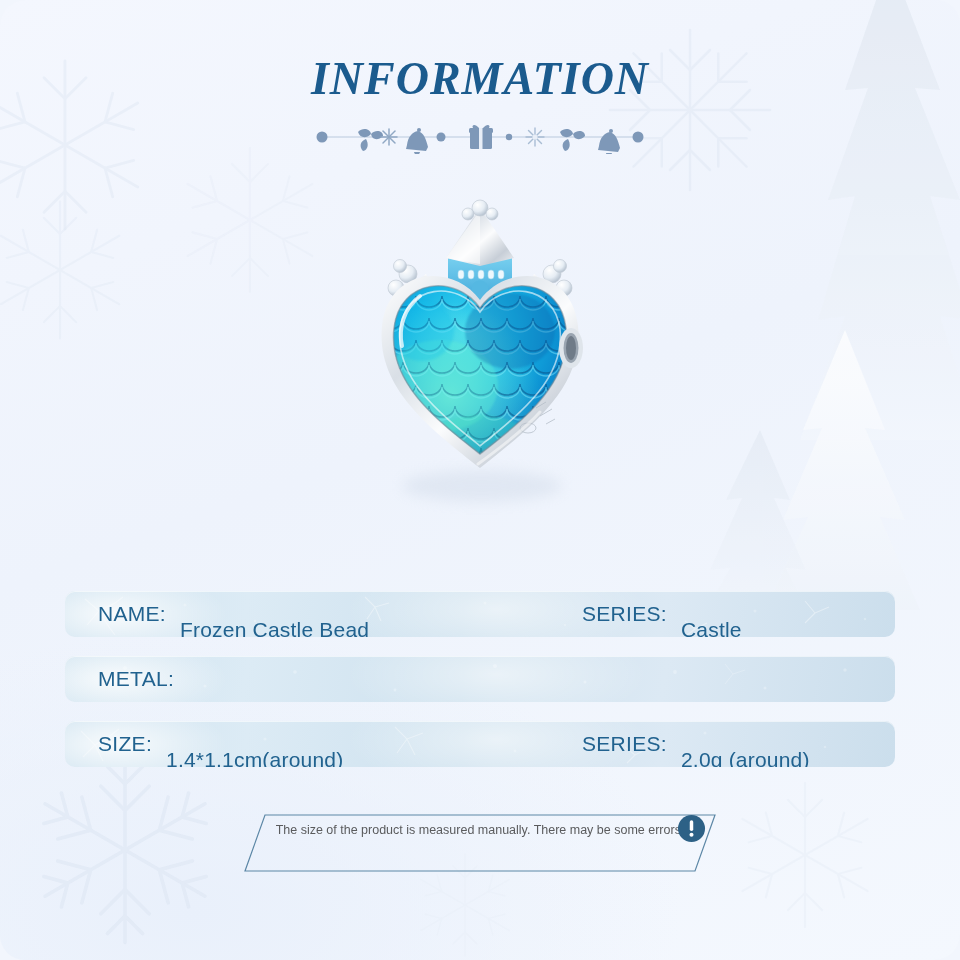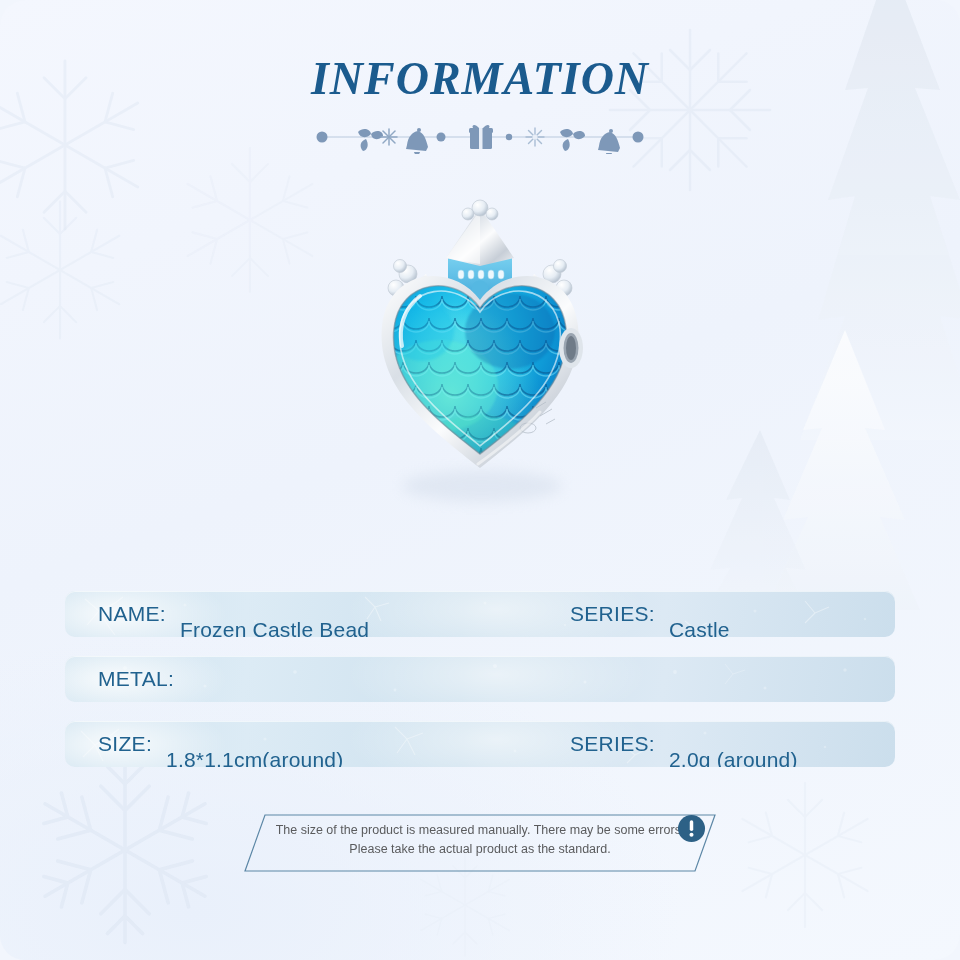--- a/index.html
+++ b/index.html
@@ -161,21 +161,21 @@
   }
   .spec-cell {
     position: absolute;
     top: 0;
     height: 46px;
     display: flex;
     align-items: center;
     white-space: nowrap;
   }
   .spec-cell.left  { left: 33px; }
-  .spec-cell.right { left: 505px; }
+  .spec-cell.right { left: 517px; }
   .spec-label {
     font-size: 21px;
     color: #21628f;
     letter-spacing: .3px;
   }
   .spec-value {
     font-size: 21px;
     color: #21628f;
     margin-left: 14px;
     letter-spacing: .2px;
@@ -777,36 +777,35 @@
         </g>
         <g fill="#ffffff" opacity=".5">
           <circle cx="200" cy="18" r="1.6"></circle>
             <circle cx="450" cy="30" r="1.4"></circle>
           <circle cx="640" cy="12" r="1.5"></circle>
             <circle cx="760" cy="26" r="1.3"></circle>
         </g>
       </svg>
       <div class="spec-cell left">
         <span class="spec-label">SIZE:</span>
-        <span class="spec-value">1.8*1.1cm(around)</span>
+        <span class="spec-value">1.4*1.1cm(around)</span>
       </div>
       <div class="spec-cell right">
         <span class="spec-label">SERIES:</span>
         <span class="spec-value">2.0g (around)</span>
       </div>
     </div>
   </div>
 
   <div class="disclaimer">
     <svg class="shape" viewBox="0 0 474 62" preserveAspectRatio="none">
       <path d="M22 3 L472 3 L452 59 L2 59 Z" fill="none" stroke="#5c87a6" stroke-width="1.2"></path>
     </svg>
     <div class="disclaimer-text">
       <div>The size of the product is measured manually. There may be some errors.</div>
-      <div>Please take the actual product as the standard.</div>
     </div>
     <svg class="warn-badge" viewBox="0 0 30 30">
       <circle cx="15" cy="15" r="14" fill="#2d6186"></circle>
       <rect x="13.2" y="6.5" width="3.6" height="11" rx="1.8" fill="#ffffff"></rect>
       <circle cx="15" cy="21.5" r="2.1" fill="#ffffff"></circle>
     </svg>
   </div>
 
 </div>
 

